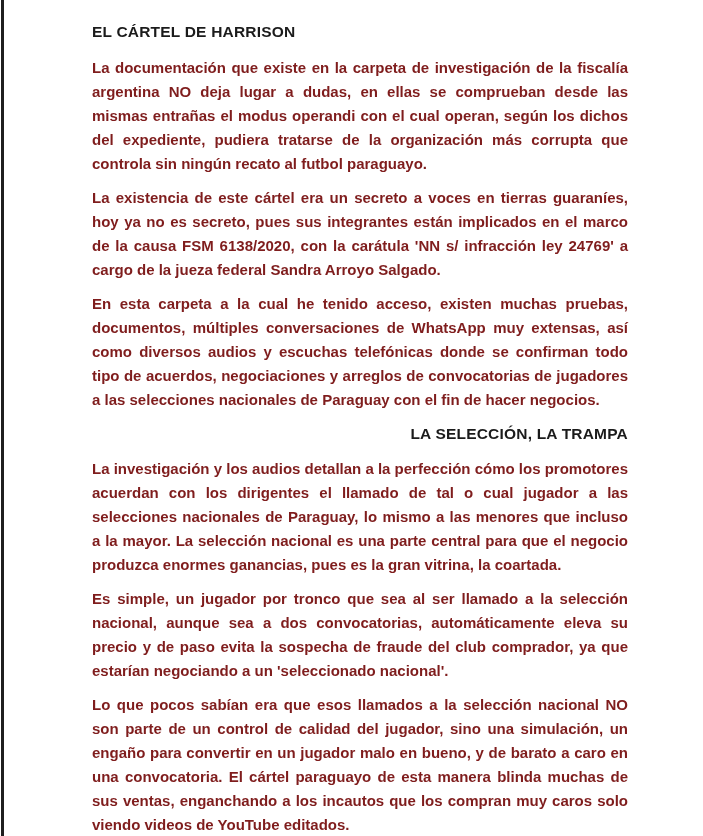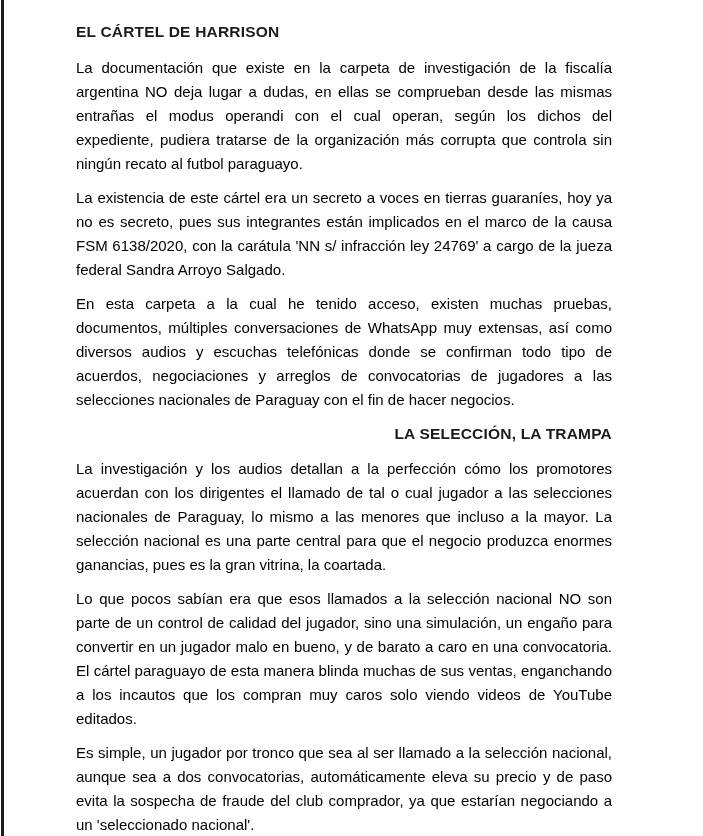--- a/index.html
+++ b/index.html
@@ -18,44 +18,45 @@
   .edge-line {
     position: absolute;
     left: 1px;
     top: 0;
     width: 3px;
     height: 836px;
     background: #1f1f1f;
   }
   .doc {
     position: absolute;
-    left: 76px;
+    left: 92px;
     top: 0;
     width: 536px;
     padding-top: 20px;
   }
   .doc h2 {
     font-size: 15.5px;
     font-weight: bold;
     color: #1b1b1b;
     line-height: 24px;
     letter-spacing: 0.2px;
     margin: 0 0 12px 0;
   }
   .doc h2.h-second {
     margin-top: 8px;
     margin-bottom: 11px;
     text-align: right;
   }
   .doc p {
     font-size: 15px;
-    color: #000000;
+    color: #7f1d1d;
     line-height: 24px;
     text-align: justify;
     margin: 6px 0 10px 0;
+    font-weight: bold;
   }
   .doc p:last-child { margin-bottom: 0; }
 </style>
 </head>
 <body>
 
 <div class="edge-line"></div>
 
 <article class="doc">
 
@@ -64,17 +65,17 @@
   <p>La documentación que existe en la carpeta de investigación de la fiscalía argentina NO deja lugar a dudas, en ellas se comprueban desde las mismas entrañas el modus operandi con el cual operan, según los dichos del expediente, pudiera tratarse de la organización más corrupta que controla sin ningún recato al futbol paraguayo.</p>
 
   <p>La existencia de este cártel era un secreto a voces en tierras guaraníes, hoy ya no es secreto, pues sus integrantes están implicados en el marco de la causa FSM 6138/2020, con la carátula 'NN s/ infracción ley 24769' a cargo de la jueza federal Sandra Arroyo Salgado.</p>
 
   <p>En esta carpeta a la cual he tenido acceso, existen muchas pruebas, documentos, múltiples conversaciones de WhatsApp muy extensas, así como diversos audios y escuchas telefónicas donde se confirman todo tipo de acuerdos, negociaciones y arreglos de convocatorias de jugadores a las selecciones nacionales de Paraguay con el fin de hacer negocios.</p>
 
   <h2 class="h-second">LA SELECCIÓN, LA TRAMPA</h2>
 
   <p>La investigación y los audios detallan a la perfección cómo los promotores acuerdan con los dirigentes el llamado de tal o cual jugador a las selecciones nacionales de Paraguay, lo mismo a las menores que incluso a la mayor. La selección nacional es una parte central para que el negocio produzca enormes ganancias, pues es la gran vitrina, la coartada.</p>
 
+  <p>Es simple, un jugador por tronco que sea al ser llamado a la selección nacional, aunque sea a dos convocatorias, automáticamente eleva su precio y de paso evita la sospecha de fraude del club comprador, ya que estarían negociando a un 'seleccionado nacional'.</p>
+
   <p>Lo que pocos sabían era que esos llamados a la selección nacional NO son parte de un control de calidad del jugador, sino una simulación, un engaño para convertir en un jugador malo en bueno, y de barato a caro en una convocatoria. El cártel paraguayo de esta manera blinda muchas de sus ventas, enganchando a los incautos que los compran muy caros solo viendo videos de YouTube editados.</p>
-
-  <p>Es simple, un jugador por tronco que sea al ser llamado a la selección nacional, aunque sea a dos convocatorias, automáticamente eleva su precio y de paso evita la sospecha de fraude del club comprador, ya que estarían negociando a un 'seleccionado nacional'.</p>
 
 </article>
 
 </body></html>

